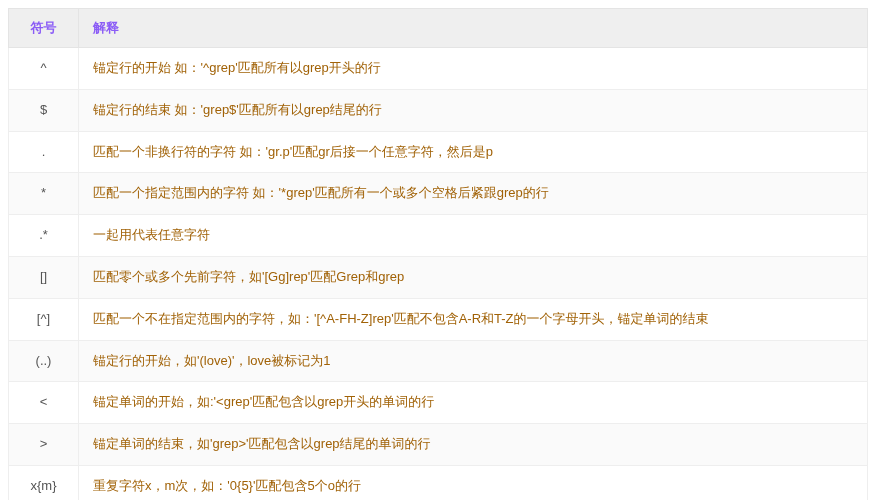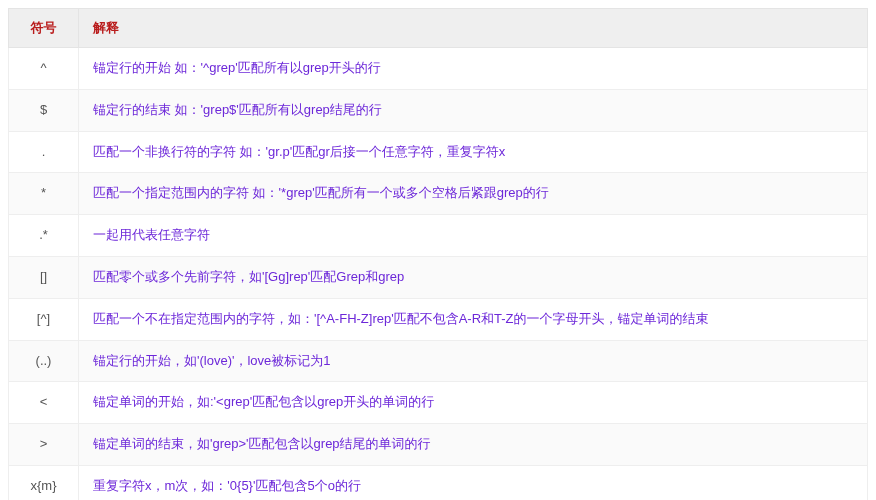--- a/index.html
+++ b/index.html
@@ -13,33 +13,33 @@
     width: 876px;
   }
   table {
     width: 100%;
     border-collapse: collapse;
     border: 1px solid #e8e8e8;
     table-layout: fixed;
   }
   th {
     background: #efefef;
-    color: #b91c1c;
+    color: #8b5cf6;
     font-weight: 600;
     text-align: left;
     padding: 10px 14px;
     border: 1px solid #e4e4e4;
     font-size: 13px;
   }
   th.col-symbol { width: 70px; text-align: center; }
   td {
     padding: 10px 14px;
     border: 1px solid #eee;
     vertical-align: middle;
-    color: #6d28d9;
+    color: #a16207;
     line-height: 1.6;
   }
   td.col-symbol { text-align: center; color: #555; }
   tbody tr:nth-child(even) td { background: #fafafa; }
   tbody tr:nth-child(odd) td { background: #ffffff; }
   .page-wrap { position: relative; }
 </style>
 </head>
 <body>
 
@@ -56,21 +56,21 @@
         <tr>
           <td class="col-symbol">^</td>
           <td>锚定行的开始 如：'^grep'匹配所有以grep开头的行</td>
         </tr>
         <tr>
           <td class="col-symbol">$</td>
           <td>锚定行的结束 如：'grep$'匹配所有以grep结尾的行</td>
         </tr>
         <tr>
           <td class="col-symbol">.</td>
-          <td>匹配一个非换行符的字符 如：'gr.p'匹配gr后接一个任意字符，重复字符x</td>
+          <td>匹配一个非换行符的字符 如：'gr.p'匹配gr后接一个任意字符，然后是p</td>
         </tr>
         <tr>
           <td class="col-symbol">*</td>
           <td>匹配一个指定范围内的字符 如：'*grep'匹配所有一个或多个空格后紧跟grep的行</td>
         </tr>
         <tr>
           <td class="col-symbol">.*</td>
           <td>一起用代表任意字符</td>
         </tr>
         <tr>

